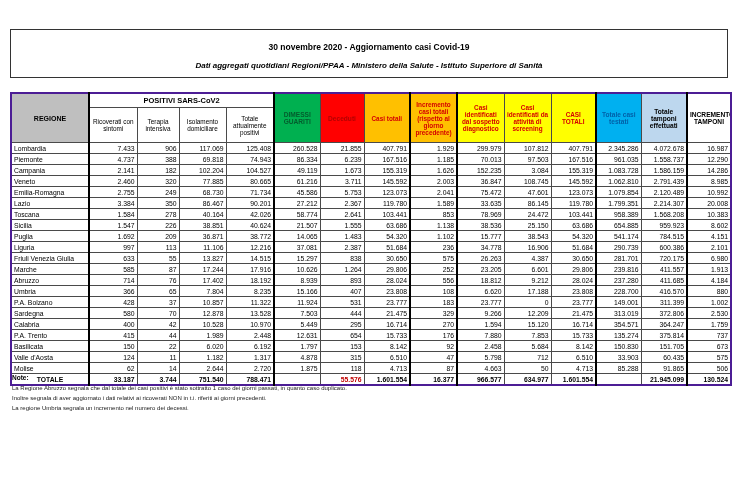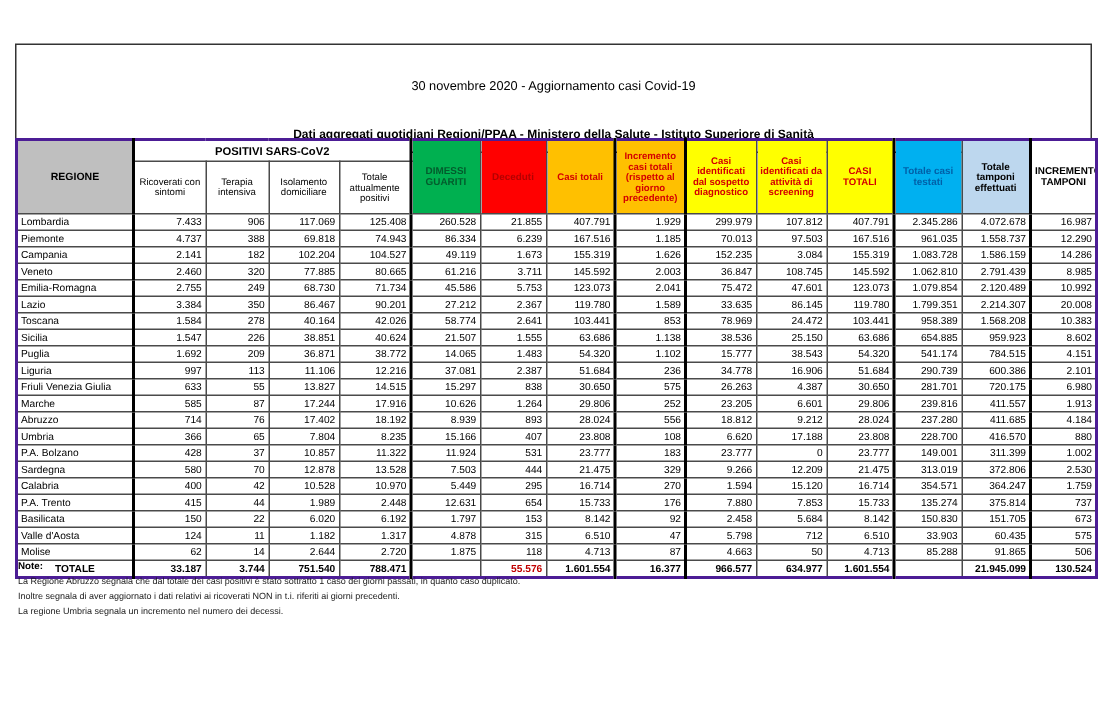--- a/index.html
+++ b/index.html
@@ -2,22 +2,22 @@
 <html><head>
 <meta charset="utf-8">
 <style>
   html,body{margin:0;padding:0;background:#fff;}
   #canvas{position:relative;width:740px;height:480px;background:#ffffff;
           font-family:"Liberation Sans", sans-serif;color:#000;overflow:hidden;}
 
   
   #report-header{position:absolute;left:10px;top:29px;width:716px;border:1px solid #333;
                  text-align:center;padding:5px 0 7px 0;background:#fff;}
-  #report-header .line1{font-size:8.5px;font-weight:normal;margin-top:17px;}
-  #report-header .line2{font-size:8px;font-weight:bold;margin-top:23px;}
+  #report-header .line1{font-size:8.5px;font-weight:bold;margin-top:7px;}
+  #report-header .line2{font-size:8px;font-weight:bold;margin-top:9px;font-style:italic;}
 
   
   #data-table{position:absolute;left:10px;top:92px;width:720px;border-collapse:collapse;
               table-layout:fixed;border:2px solid #4c1d95;}
   #data-table th,#data-table td{border:1px solid #4a4a4a;overflow:hidden;padding:0 2px;}
   th{font-weight:bold;}
   .h-gray{background:#BFBFBF;color:#000;font-size:7px;}
   .group-h{background:#fff;color:#000;font-size:7.5px;height:13px;}
   .sub-h{background:#fff;color:#000;font-size:6.4px;font-weight:normal;height:34px;text-align:center;}
   .h-green{background:#00B050;color:#035C2D;font-size:6.6px;text-align:center;}

